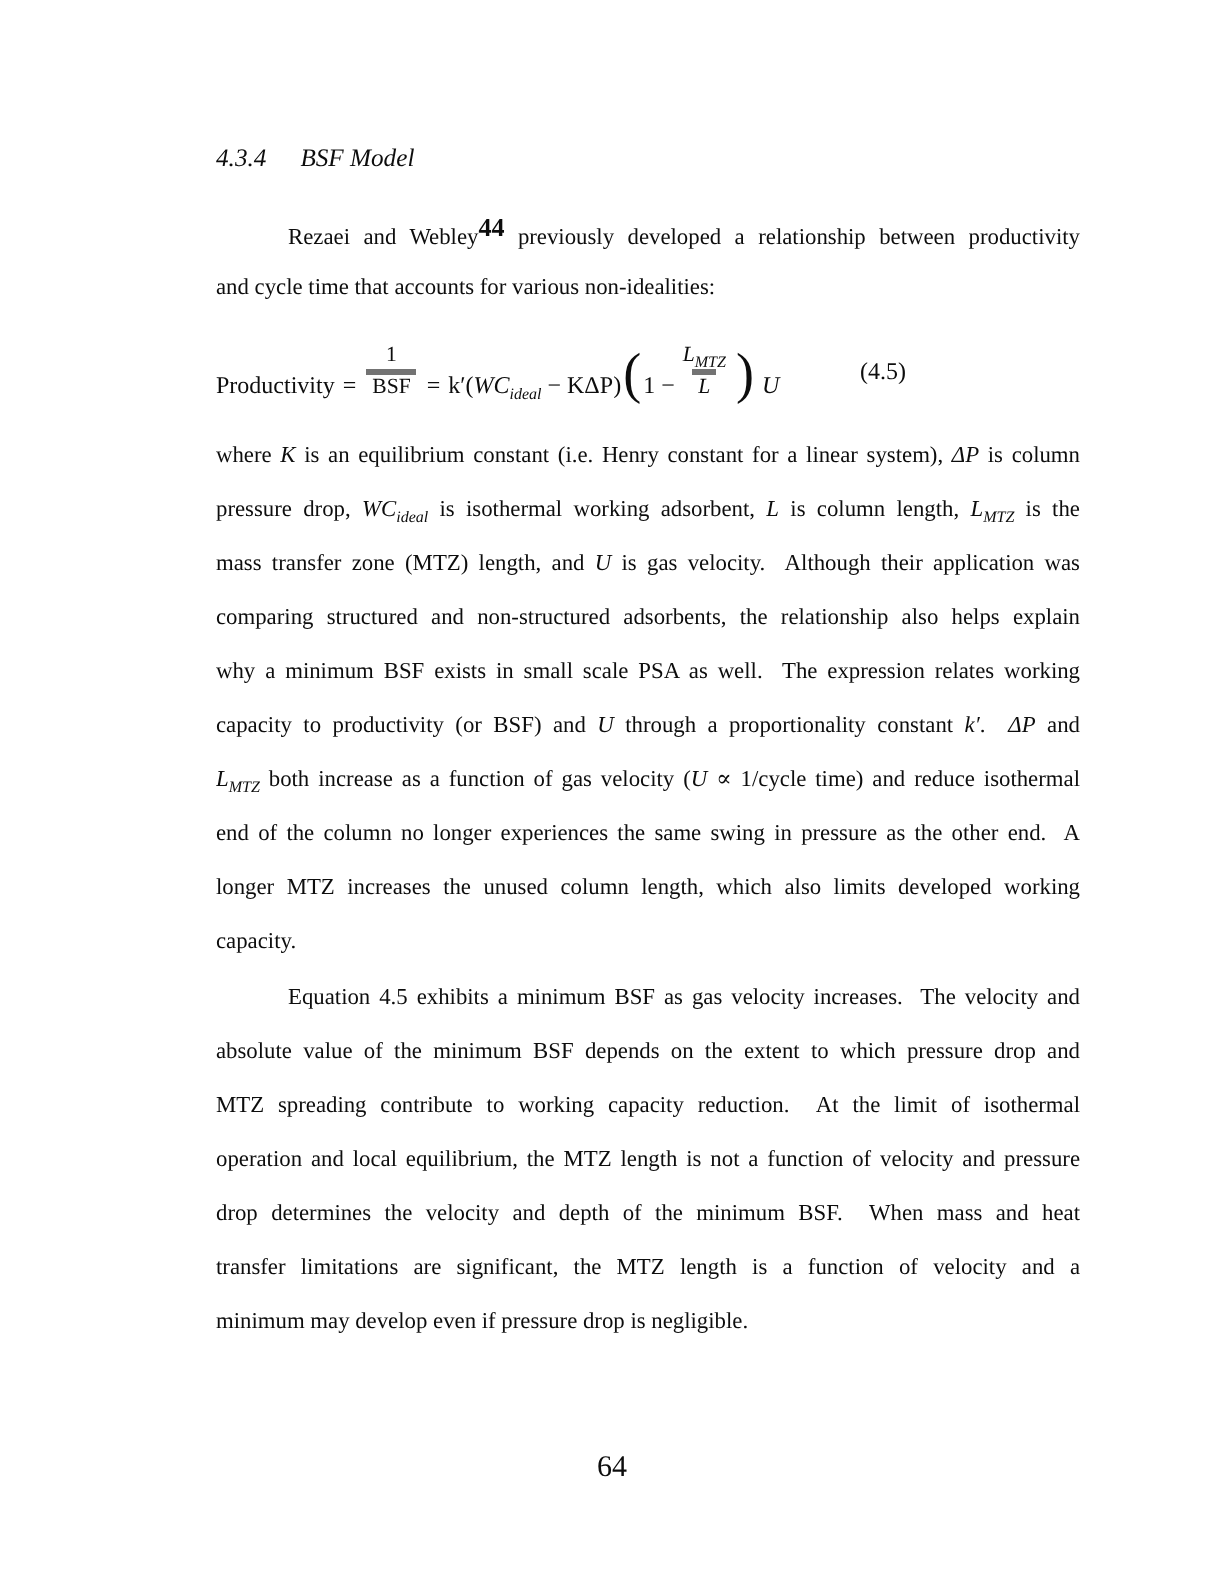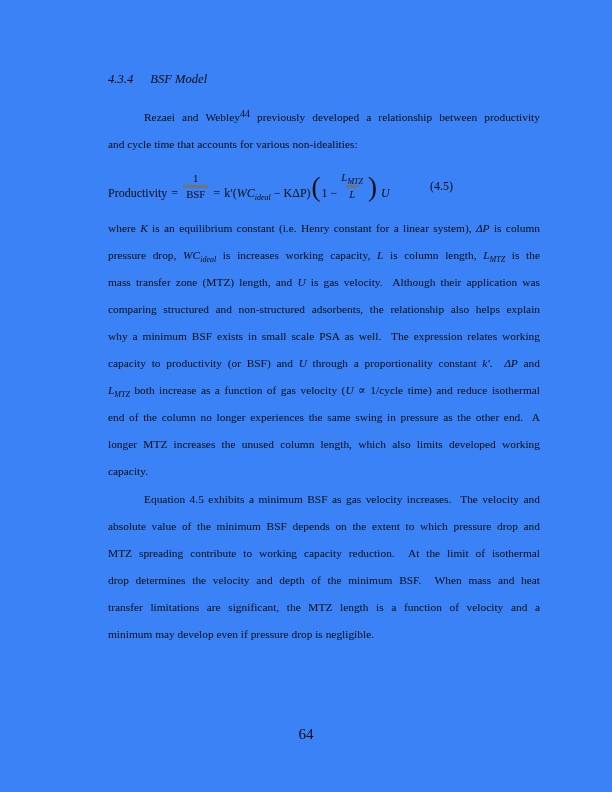--- a/index.html
+++ b/index.html
@@ -1,21 +1,21 @@
 <!DOCTYPE html>
 <html><head>
 <meta charset="utf-8">
 <style>
   html, body { margin: 0; padding: 0; background: #e8e8e8; }
   .page {
     position: relative;
     width: 612px;
     height: 792px;
     margin: 0 auto;
-    background: #3b82f6;
+    background: #ffffff;
     font-family: "Liberation Serif", "DejaVu Serif", serif;
     color: #0d0d0d;
     overflow: hidden;
   }
   .content {
     position: absolute;
     top: 0; left: 108px;
     width: 432px;
     padding-top: 66px;
   }
@@ -39,21 +39,21 @@
     height: 27px;
     text-align: justify;
     text-align-last: justify;
     -moz-text-align-last: justify;
     white-space: normal;
     overflow: hidden;
   }
   .line.indent { text-indent: 36px; }
   .line.last { text-align-last: left; -moz-text-align-last: left; }
   .r-i { font-style: italic; }
-  .r-sup { font-size: 10px; position: relative; top: -4.5px; }
+  .r-sup { font-size: 13px; position: relative; top: -4.5px; font-weight: bold; }
   .r-isub { font-size: 8px; position: relative; top: 2.5px; font-style: italic; }
   
   .equation {
     position: relative;
     margin-top: 7px;
     height: 42px;
     font-size: 12px;
   }
   .eq-body {
     position: absolute;
@@ -130,35 +130,36 @@
           <span class="den r-i">L</span>
         </span>
         <span class="bigp">)</span>
         <span class="eq-U">U</span>
       </div>
       <span class="eq-label">(4.5)</span>
     </div>
 
     <div class="para para-eqafter">
         <div class="line"><span>where </span><span class="r-i">K</span><span> is an equilibrium constant (i.e. Henry constant for a linear system), </span><span class="r-i">ΔP</span><span> is column</span></div>
-        <div class="line"><span>pressure drop, </span><span class="r-i">WC</span><span class="r-isub">ideal</span><span> is increases working capacity, </span><span class="r-i">L</span><span> is column length, </span><span class="r-i">L</span><span class="r-isub">MTZ</span><span> is the</span></div>
+        <div class="line"><span>pressure drop, </span><span class="r-i">WC</span><span class="r-isub">ideal</span><span> is isothermal working adsorbent, </span><span class="r-i">L</span><span> is column length, </span><span class="r-i">L</span><span class="r-isub">MTZ</span><span> is the</span></div>
         <div class="line"><span>mass transfer zone (MTZ) length, and </span><span class="r-i">U</span><span> is gas velocity.&nbsp; Although their application was</span></div>
         <div class="line"><span>comparing structured and non-structured adsorbents, the relationship also helps explain</span></div>
         <div class="line"><span>why a minimum BSF exists in small scale PSA as well.&nbsp; The expression relates working</span></div>
         <div class="line"><span>capacity to productivity (or BSF) and </span><span class="r-i">U</span><span> through a proportionality constant </span><span class="r-i">k′</span><span>.&nbsp; </span><span class="r-i">ΔP</span><span> and</span></div>
         <div class="line"><span class="r-i">L</span><span class="r-isub">MTZ</span><span> both increase as a function of gas velocity (</span><span class="r-i">U</span><span> ∝ 1/cycle time) and reduce isothermal</span></div>
         <div class="line"><span>end of the column no longer experiences the same swing in pressure as the other end.&nbsp; A</span></div>
         <div class="line"><span>longer MTZ increases the unused column length, which also limits developed working</span></div>
         <div class="line last"><span>capacity.</span></div>
       </div>
 
     <div class="para para-last">
         <div class="line indent"><span>Equation 4.5 exhibits a minimum BSF as gas velocity increases.&nbsp; The velocity and</span></div>
         <div class="line"><span>absolute value of the minimum BSF depends on the extent to which pressure drop and</span></div>
         <div class="line"><span>MTZ spreading contribute to working capacity reduction.&nbsp; At the limit of isothermal</span></div>
+        <div class="line"><span>operation and local equilibrium, the MTZ length is not a function of velocity and pressure</span></div>
         <div class="line"><span>drop determines the velocity and depth of the minimum BSF.&nbsp; When mass and heat</span></div>
         <div class="line"><span>transfer limitations are significant, the MTZ length is a function of velocity and a</span></div>
         <div class="line last"><span>minimum may develop even if pressure drop is negligible.</span></div>
       </div>
 
   </div>
 
   <div class="page-number">64</div>
 </div>
 

